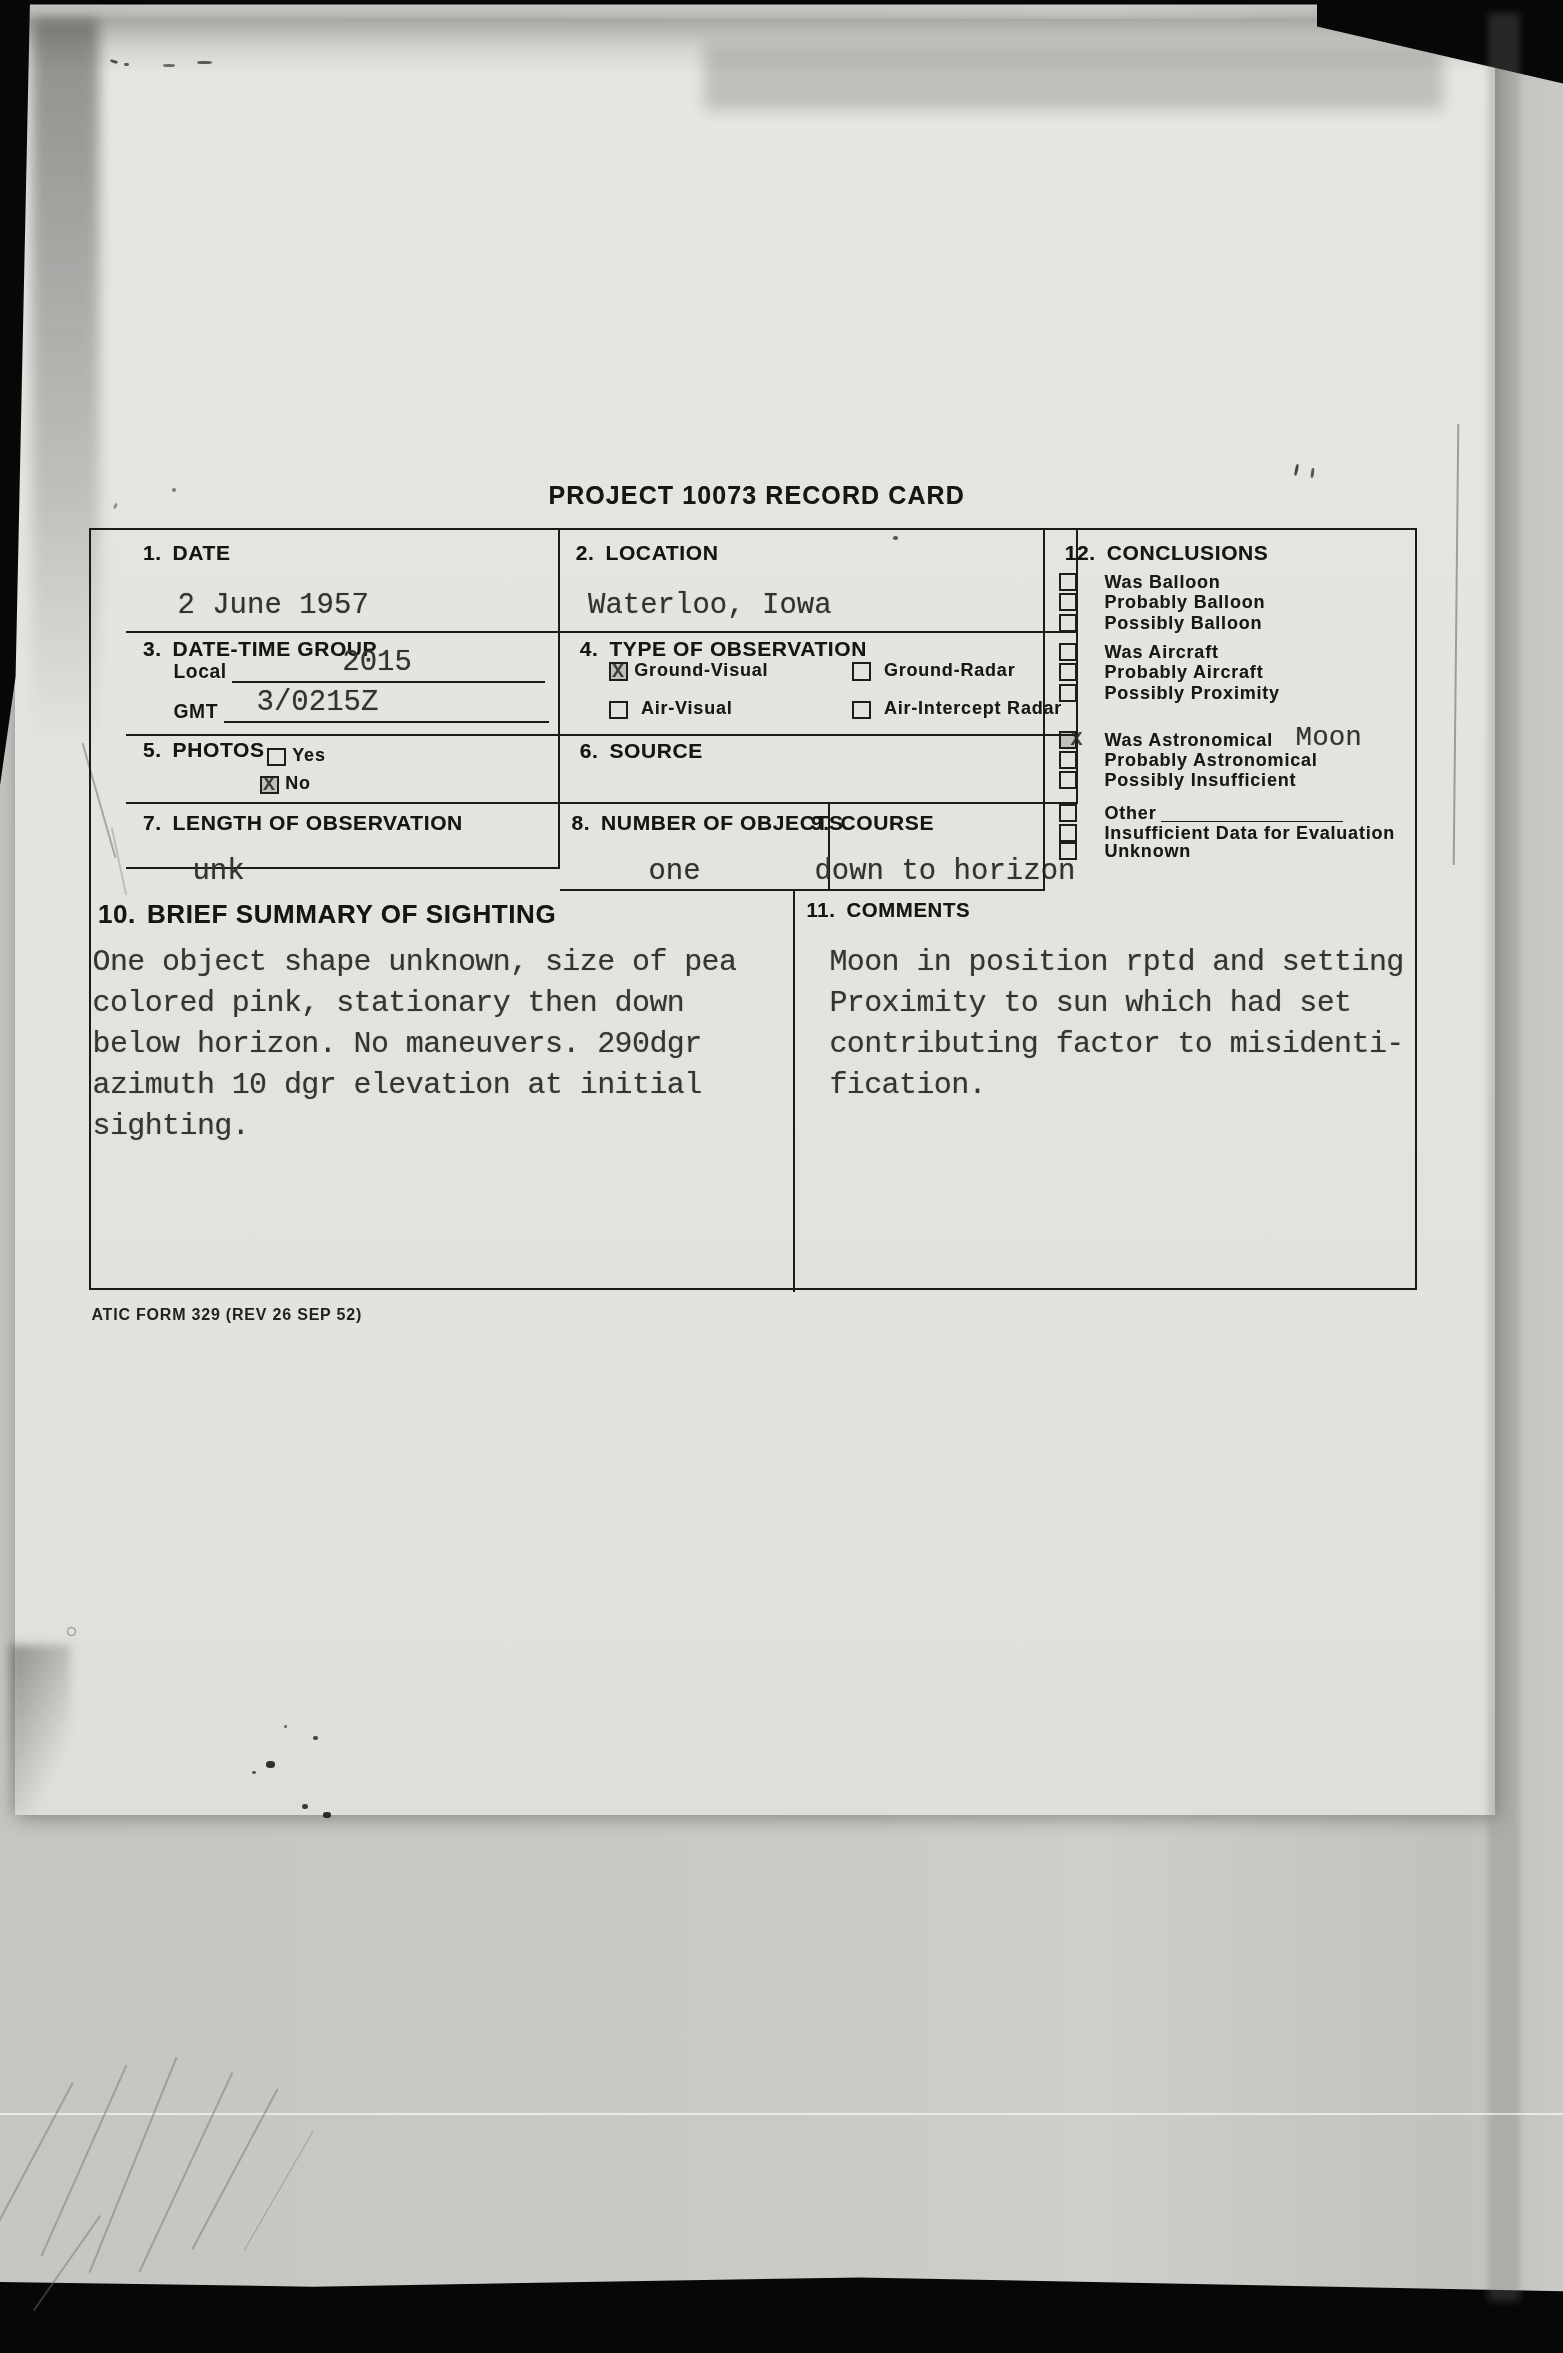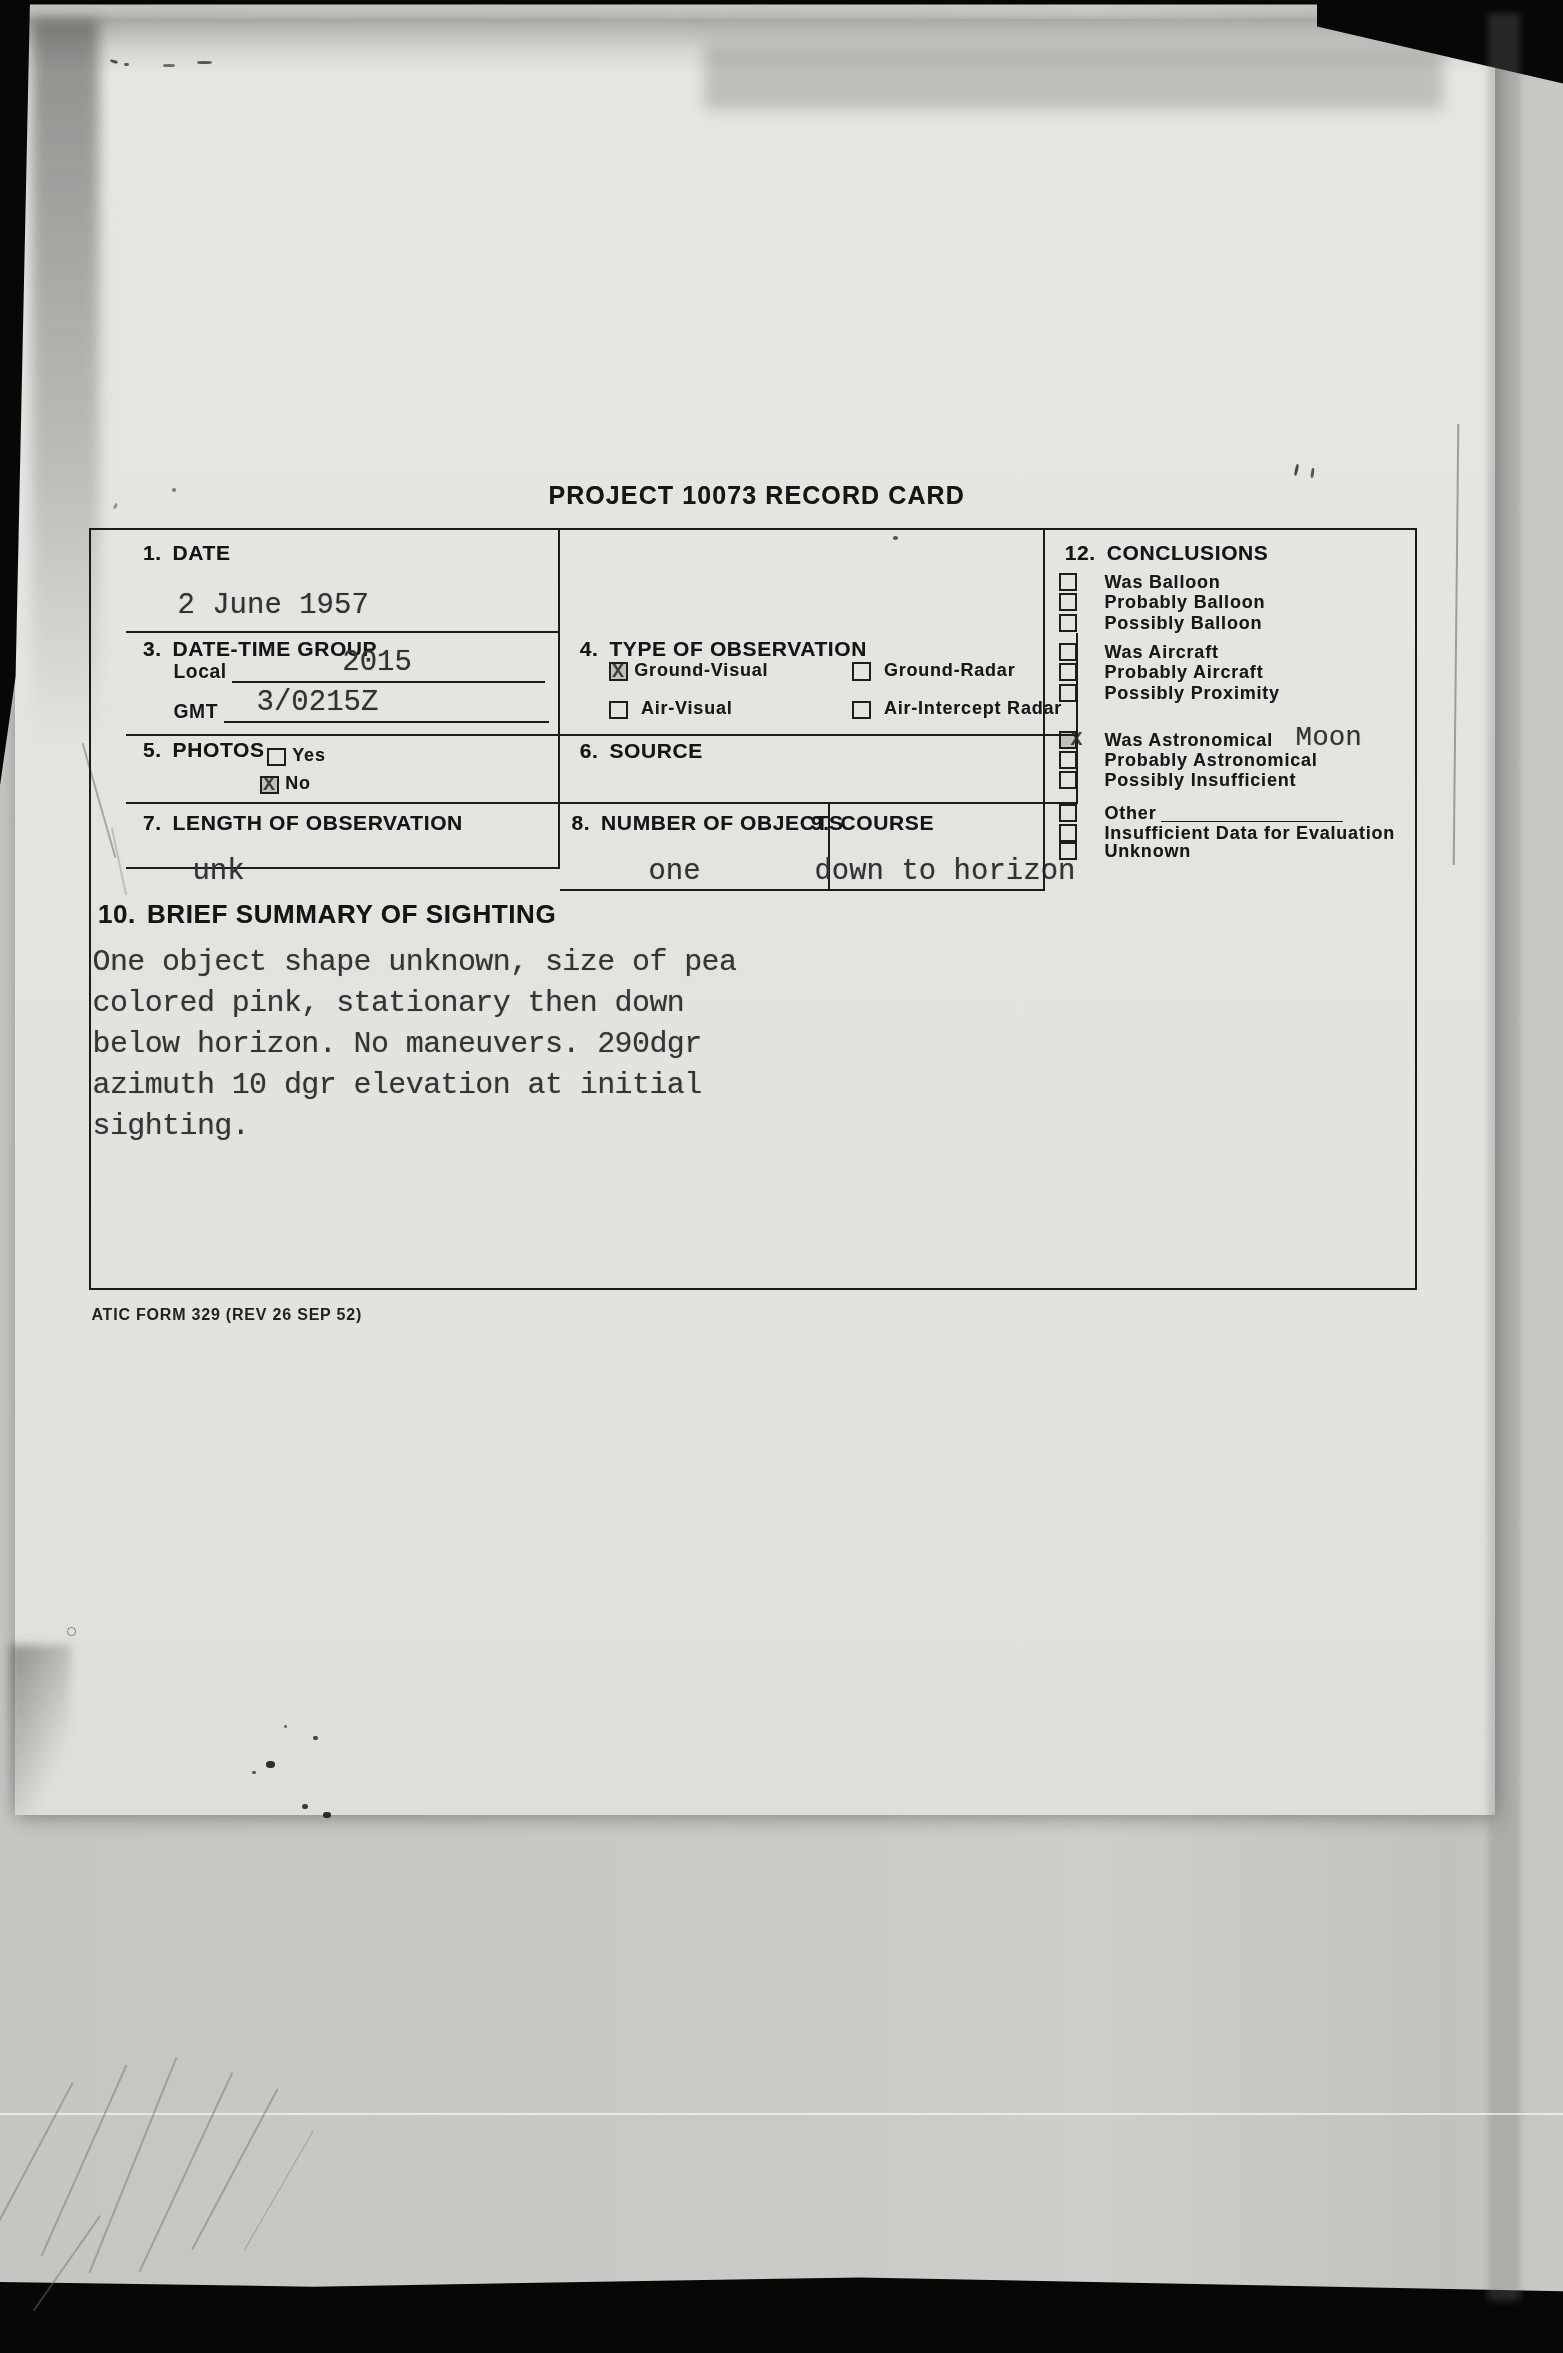--- a/index.html
+++ b/index.html
@@ -114,20 +114,24 @@
 
     <div class="doc-title">PROJECT 10073 RECORD CARD</div>
 
     <div class="card">
 
       <div class="cell bR bB" style="left:0;top:0;width:434px;height:103px">
         <div class="plabel" style="left:16.5px;top:11px"><span class="num">1.</span><span>DATE</span></div>
         <div class="typed val" style="left:51px;top:58px">2 June 1957</div>
       </div>
 
+      <div class="cell bR bB" style="left:434px;top:0;width:518px;height:103px">
+        <div class="plabel" style="left:15.4px;top:11px"><span class="num">2.</span><span>LOCATION</span></div>
+        <div class="typed val" style="left:27.6px;top:58px">Waterloo, Iowa</div>
+      </div>
 
       <div class="cell bR bB" style="left:0;top:103px;width:434px;height:103px">
         <div class="plabel" style="left:16.5px;top:4.4px"><span class="num">3.</span><span>DATE-TIME GROUP</span></div>
         <div class="dtg-row" style="left:47px;top:24px">
           <span class="plabel2">Local</span>
           <span class="dtg-line" style="width:313px">
             <span class="typed dtg-val" style="left:110px">2015</span>
           </span>
         </div>
         <div class="dtg-row" style="left:47px;top:64px">
@@ -246,20 +250,27 @@
 
       <div class="cell" style="left:0;top:361px;width:702px;height:401px">
         <div class="plabel" style="left:6.6px;top:7.7px;font-size:26px"><span class="num">10.</span><span>BRIEF SUMMARY OF SIGHTING</span></div>
         <div class="typed-block" style="left:1.1px;top:51px;width:699px">One object shape unknown, size of pea
 colored pink, stationary then down
 below horizon. No maneuvers. 290dgr
 azimuth 10 dgr elevation at initial
 sighting.</div>
       </div>
 
+      <div class="cell z2" style="left:702px;top:361px;width:626px;height:401px;border-left:2.2px solid #1b1b1a">
+        <div class="plabel" style="left:11px;top:7.7px;font-size:20.4px"><span class="num">11.</span><span>COMMENTS</span></div>
+        <div class="typed-block" style="left:34px;top:51px;width:584px">Moon in position rptd and setting
+Proximity to sun which had set
+contributing factor to misidenti-
+fication.</div>
+      </div>
 
     </div>
 
     <div class="footer-label">ATIC FORM 329 (REV 26 SEP 52)</div>
   </div>
 
   <div class="black-left"></div>
   <div class="black-tr"></div>
   <div class="right-edge-strip"></div>
   <div class="crease"></div>

